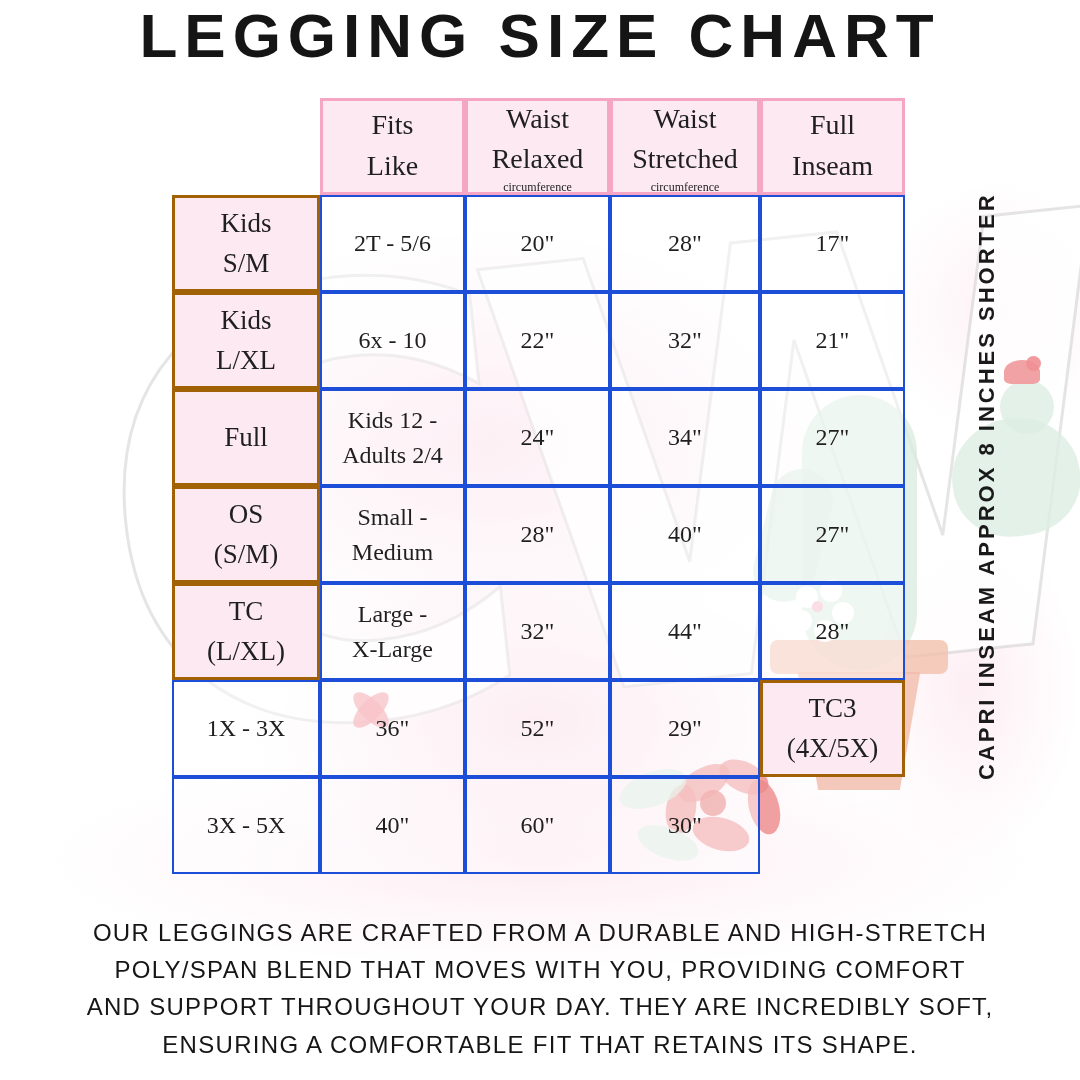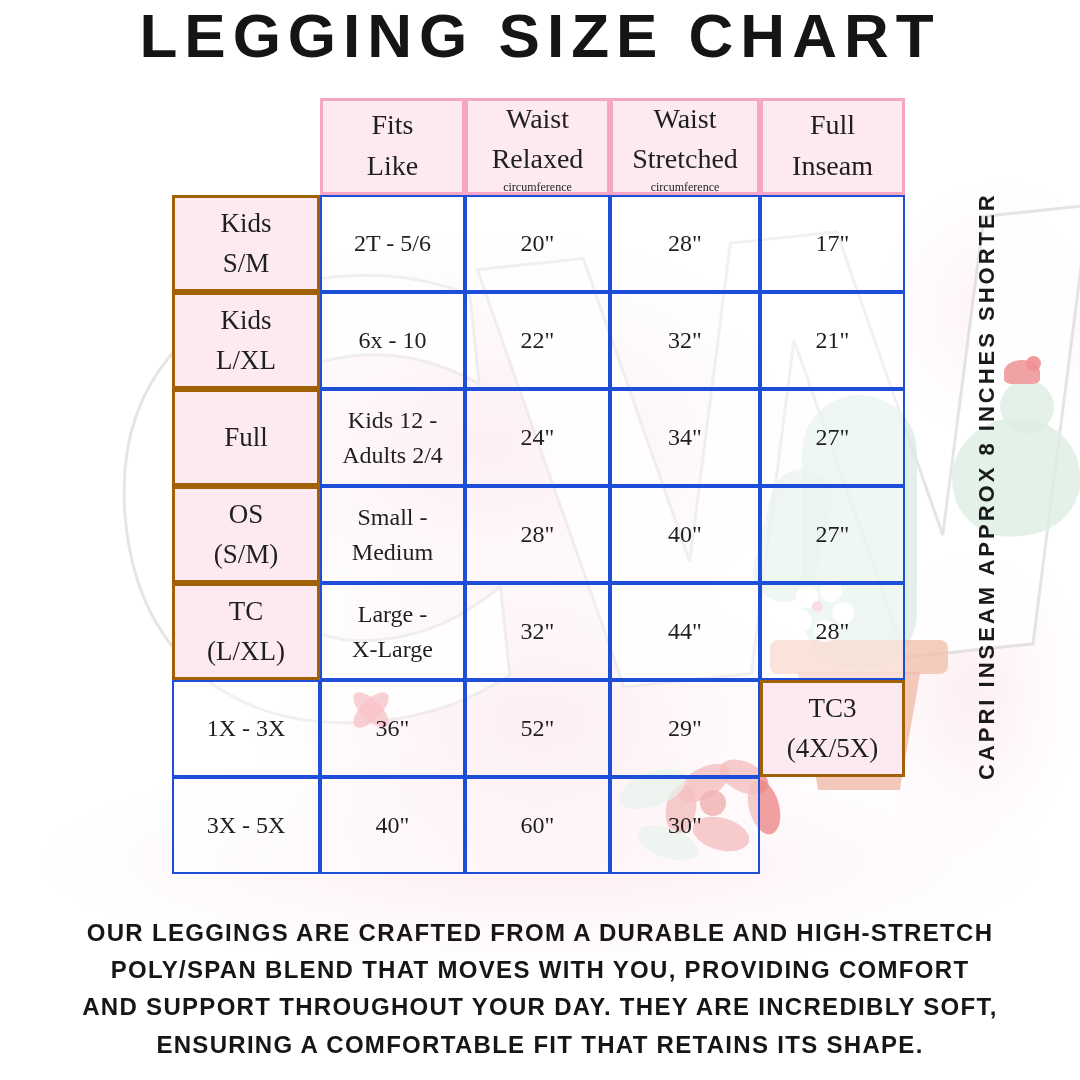--- a/index.html
+++ b/index.html
@@ -70,21 +70,21 @@
   .vnote{
     position:absolute;right:80px;top:98px;height:776px;z-index:3;
     display:flex;align-items:center;justify-content:center;
     writing-mode:vertical-rl;transform:rotate(180deg);
     font-size:22px;font-weight:bold;letter-spacing:3px;color:#1a1a1a;
   }
   
   .desc{
     position:absolute;left:30px;right:30px;top:914px;margin:0;z-index:3;
     text-align:center;white-space:pre-line;
-    font-size:24px;font-weight:bold;letter-spacing:1.3px;line-height:1.55;color:#161616;
+    font-size:24px;font-weight:normal;letter-spacing:1.3px;line-height:1.55;color:#161616;
   }
 </style>
 </head>
 <body>
 
 <div class="page">
 
   <div class="decor">
     <div class="blob b1"></div>
     <div class="blob b2"></div>

